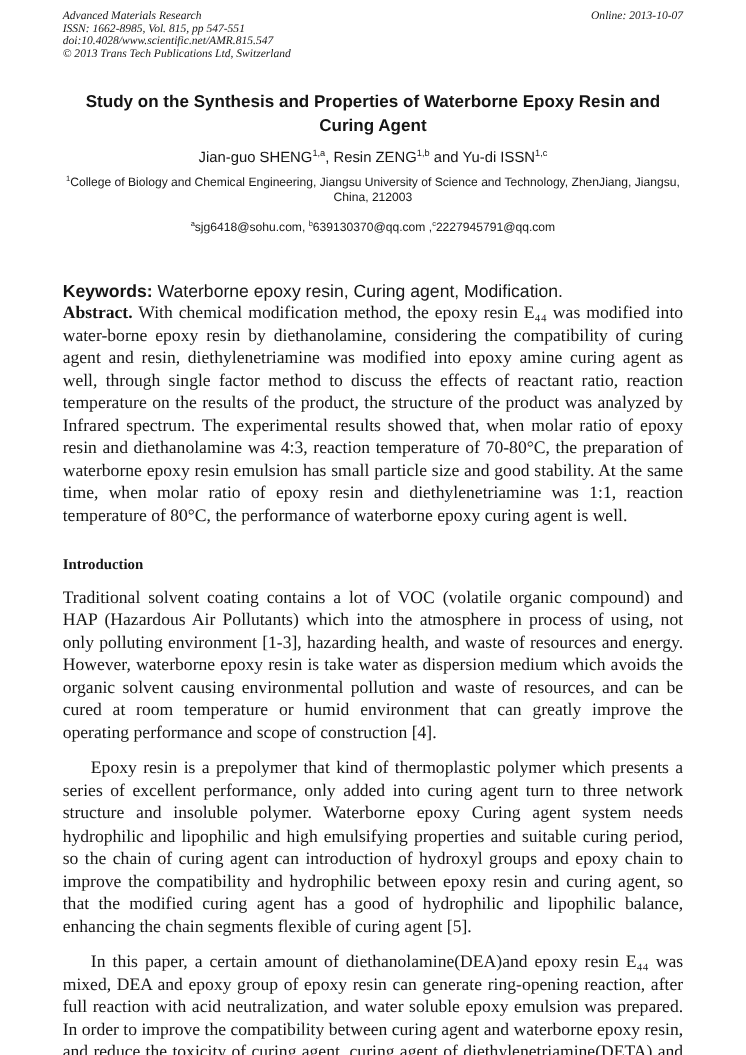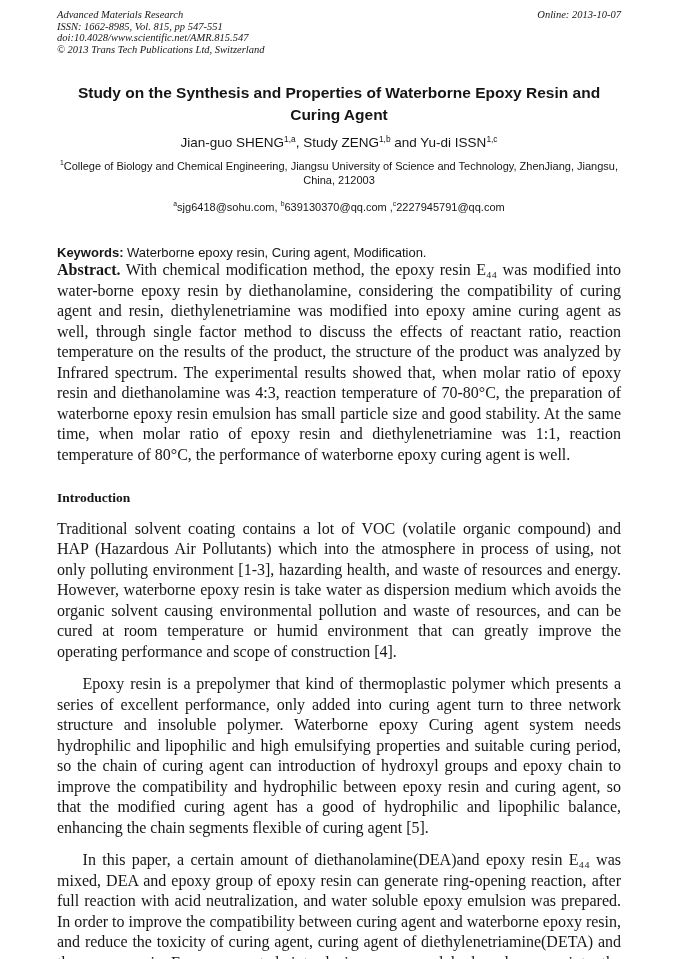--- a/index.html
+++ b/index.html
@@ -66,23 +66,23 @@
   }
   .emails {
     margin-top: 14px;
     text-align: center;
     font-family: "Liberation Sans", "DejaVu Sans", sans-serif;
     font-size: 11px;
   }
 
   
   .keywords {
-    margin-top: 32px;
+    margin-top: 44px;
     font-family: "Liberation Sans", "DejaVu Sans", sans-serif;
-    font-size: 13px;
+    font-size: 16px;
   }
   .keywords b { font-weight: bold; }
 
   
   .bodytext {
     font-size: 16px;
     line-height: 20.5px;
     text-align: justify;
   }
   .abstract { margin-top: 21px; }
@@ -107,21 +107,21 @@
       <div>ISSN: 1662-8985, Vol. 815, pp 547-551</div>
       <div>doi:10.4028/www.scientific.net/AMR.815.547</div>
       <div>© 2013 Trans Tech Publications Ltd, Switzerland</div>
     </div>
     <div class="right">Online: 2013-10-07</div>
   </div>
 
   <div class="title">Study on the Synthesis and Properties of Waterborne Epoxy Resin and Curing Agent</div>
 
   <div class="authors">
-    <span>Jian-guo SHENG</span><sup>1,a</sup><span>, </span><span>Study ZENG</span><sup>1,b</sup><span> and </span><span>Yu-di ISSN</span><sup>1,c</sup>
+    <span>Jian-guo SHENG</span><sup>1,a</sup><span>, </span><span>Resin ZENG</span><sup>1,b</sup><span> and </span><span>Yu-di ISSN</span><sup>1,c</sup>
   </div>
 
   <div class="affil">
     <sup>1</sup><span>College of Biology and Chemical Engineering, Jiangsu University of Science and Technology, ZhenJiang, Jiangsu, China, 212003</span>
   </div>
 
   <div class="emails">
     <sup>a</sup><span>sjg6418@sohu.com, </span><sup>b</sup><span>639130370@qq.com ,</span><sup>c</sup><span>2227945791@qq.com</span>
   </div>
 

